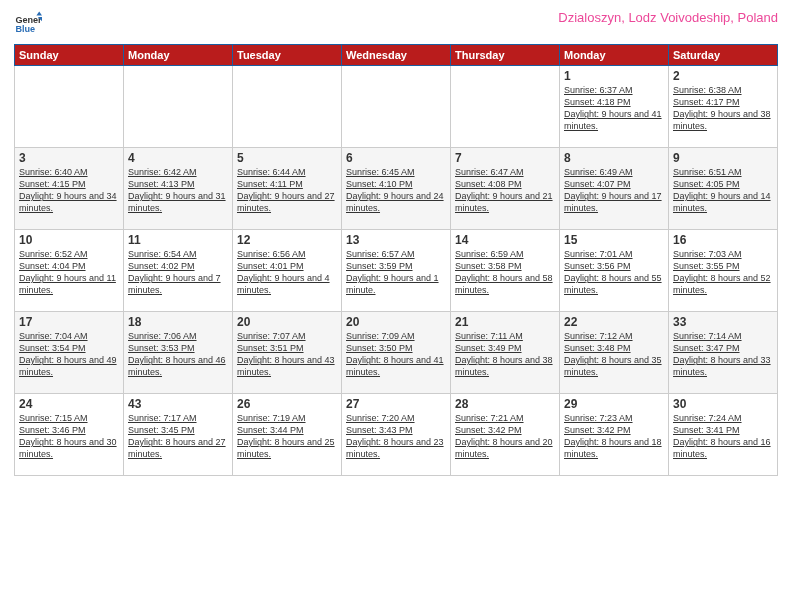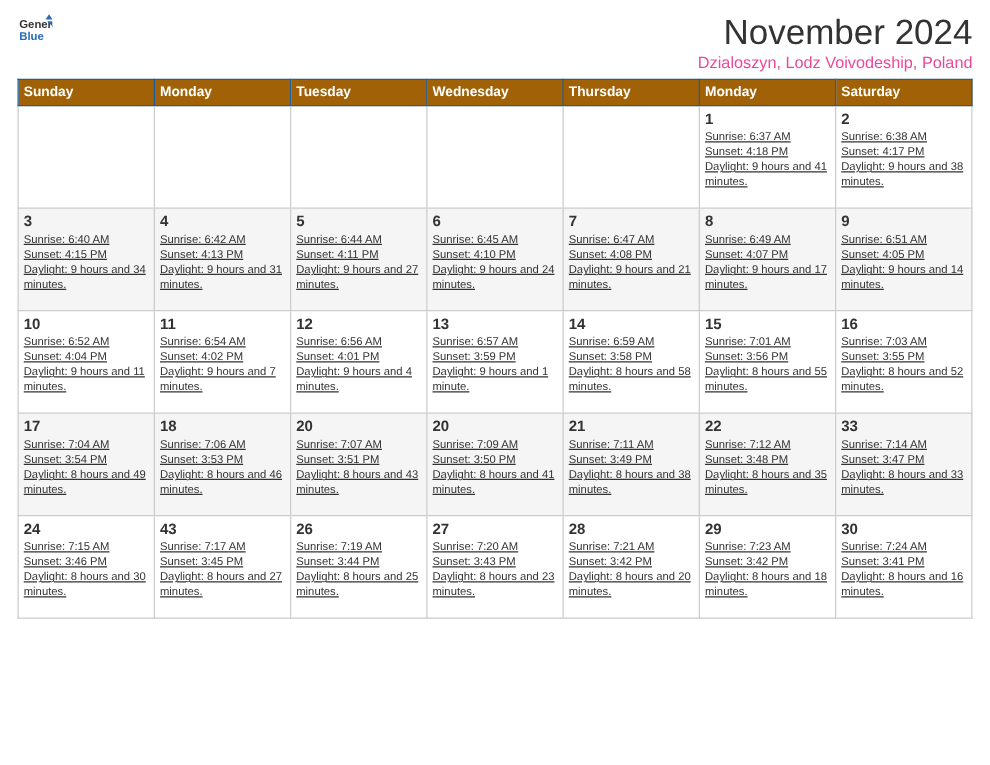--- a/index.html
+++ b/index.html
@@ -41,21 +41,21 @@
     .subtitle {
       font-size: 13px;
       color: #ec4899;
     }
     .calendar {
       width: 100%;
       border-collapse: collapse;
       table-layout: fixed;
     }
     .calendar th {
-      background: #a16207;
+      background: #b91c1c;
       color: #fff;
       font-size: 11px;
       font-weight: bold;
       padding: 4px 4px;
       text-align: left;
       border: 1px solid #1a5da0;
     }
     .calendar td {
       border: 1px solid #ccc;
       vertical-align: top;
@@ -91,21 +91,20 @@
   <div class="header">
     <div class="logo">
       <svg class="logo-icon" viewBox="0 0 40 40">
         <text x="2" y="18" font-size="13" font-weight="bold" fill="#333" font-family="Arial">General</text>
         <text x="2" y="32" font-size="13" font-weight="bold" fill="#2a6db5" font-family="Arial">Blue</text>
         <polygon points="32,8 40,8 36,2" fill="#2a6db5"></polygon>
         <polygon points="34,10 40,10 40,16" fill="#2a6db5"></polygon>
       </svg>
     </div>
     <div class="title-block">
-      <div class="month-title">November 2024</div>
       <div class="subtitle">Dzialoszyn, Lodz Voivodeship, Poland</div>
     </div>
   </div>
 
   <table class="calendar">
     <thead>
       <tr>
         <th>Sunday</th>
         <th>Monday</th>
         <th>Tuesday</th>

